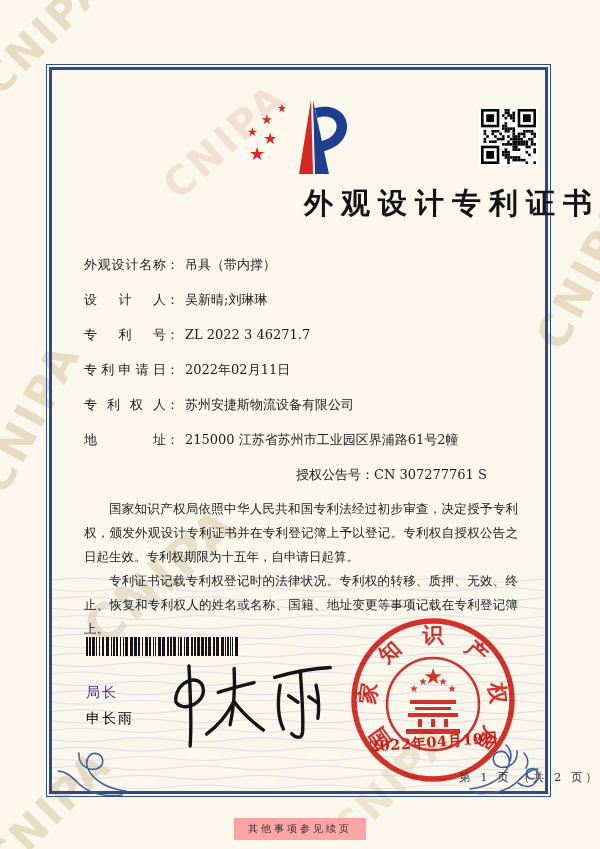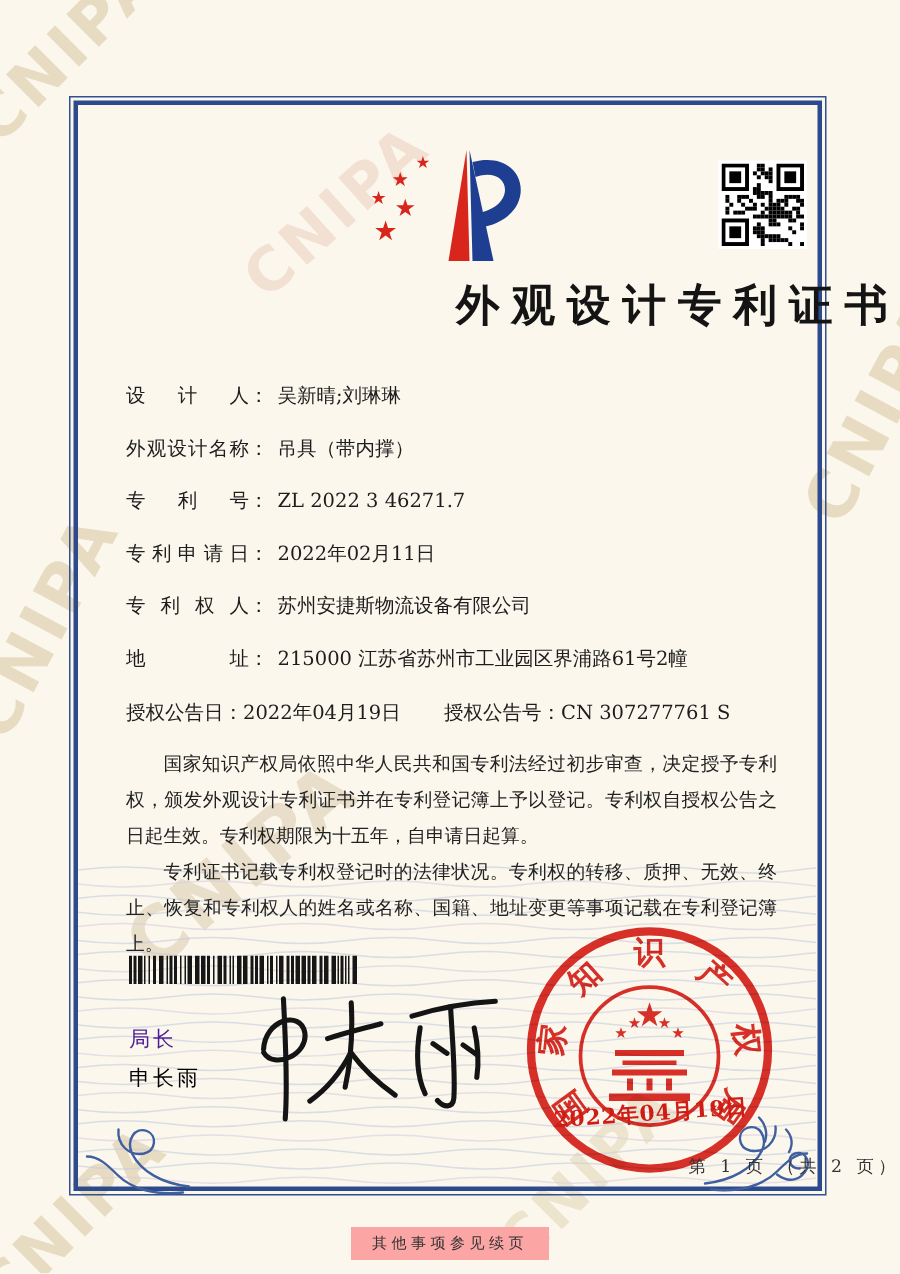--- a/index.html
+++ b/index.html
@@ -249,41 +249,40 @@
       <rect x="16" y="19" width="1" height="1" fill="#000"></rect>
       <rect x="10" y="20" width="1" height="1" fill="#000"></rect>
       <rect x="17" y="20" width="1" height="1" fill="#000"></rect>
       <rect x="20" y="20" width="1" height="1" fill="#000"></rect>
     </svg>
 
   <div class="title">外观设计专利证书</div>
 
   <div class="fields">
     <div class="frow">
+      <span class="flabel">外观设计名称</span><span>：</span><span class="fval">吊具（带内撑）</span>
+    </div>
+    <div class="frow">
       <span class="flabel">设计人</span><span>：</span><span class="fval">吴新晴;刘琳琳</span>
     </div>
     <div class="frow">
-      <span class="flabel">外观设计名称</span><span>：</span><span class="fval">吊具（带内撑）</span>
-    </div>
-    <div class="frow">
       <span class="flabel">专利号</span><span>：</span><span class="fval">ZL 2022 3 46271.7</span>
     </div>
     <div class="frow">
       <span class="flabel">专利申请日</span><span>：</span><span class="fval">2022年02月11日</span>
     </div>
     <div class="frow">
       <span class="flabel">专利权人</span><span>：</span><span class="fval">苏州安捷斯物流设备有限公司</span>
     </div>
     <div class="frow">
       <span class="flabel">地址</span><span>：</span><span class="fval">215000 江苏省苏州市工业园区界浦路61号2幢</span>
     </div>
   </div>
 
   <div class="grant">
-    <span class="pair1"><span>授权公告日</span><span>：</span><span>2022年04月19日</span></span>
     <span class="pair2"><span>授权公告号</span><span>：</span><span>CN 307277761 S</span></span>
   </div>
 
   <div class="paras">
     <p>国家知识产权局依照中华人民共和国专利法经过初步审查，决定授予专利权，颁发外观设计专利证书并在专利登记簿上予以登记。专利权自授权公告之日起生效。专利权期限为十五年，自申请日起算。</p>
     <p>专利证书记载专利权登记时的法律状况。专利权的转移、质押、无效、终止、恢复和专利权人的姓名或名称、国籍、地址变更等事项记载在专利登记簿上。</p>
   </div>
 
   <svg class="barcode" id="barcode" viewBox="0 0 158 19">
       <rect x="0" y="0" width="2" height="19" fill="#161616"></rect>

